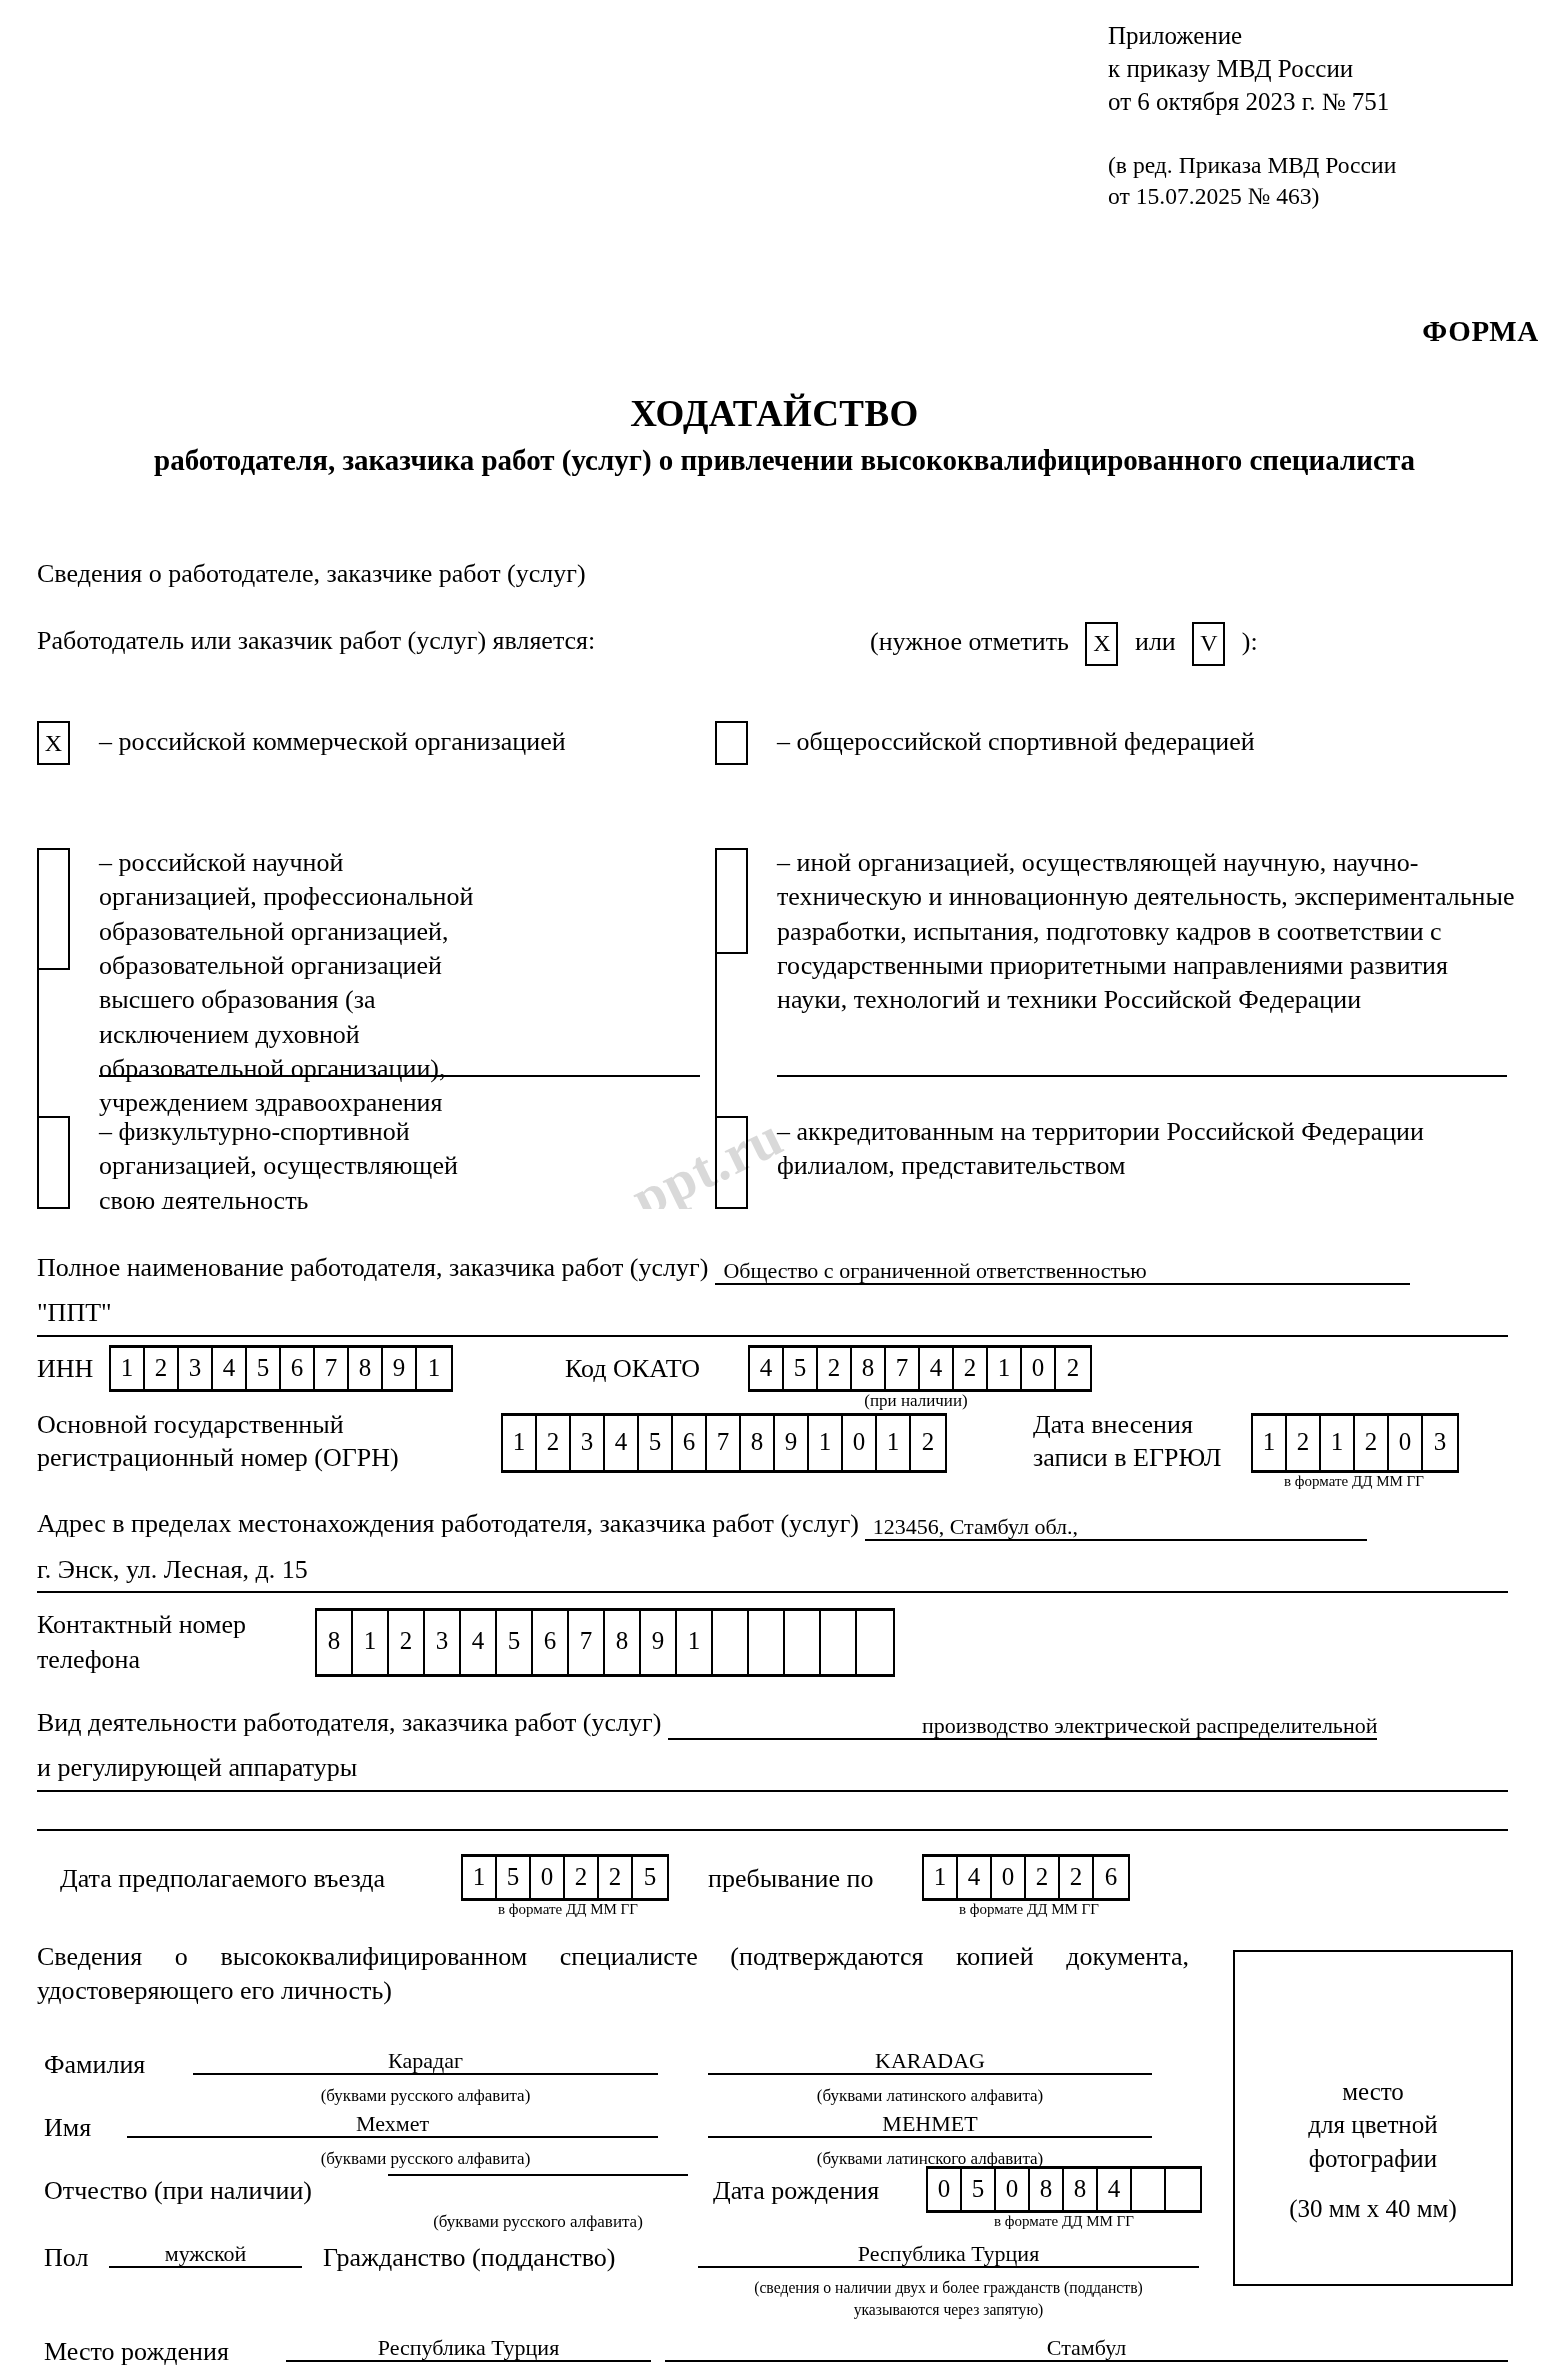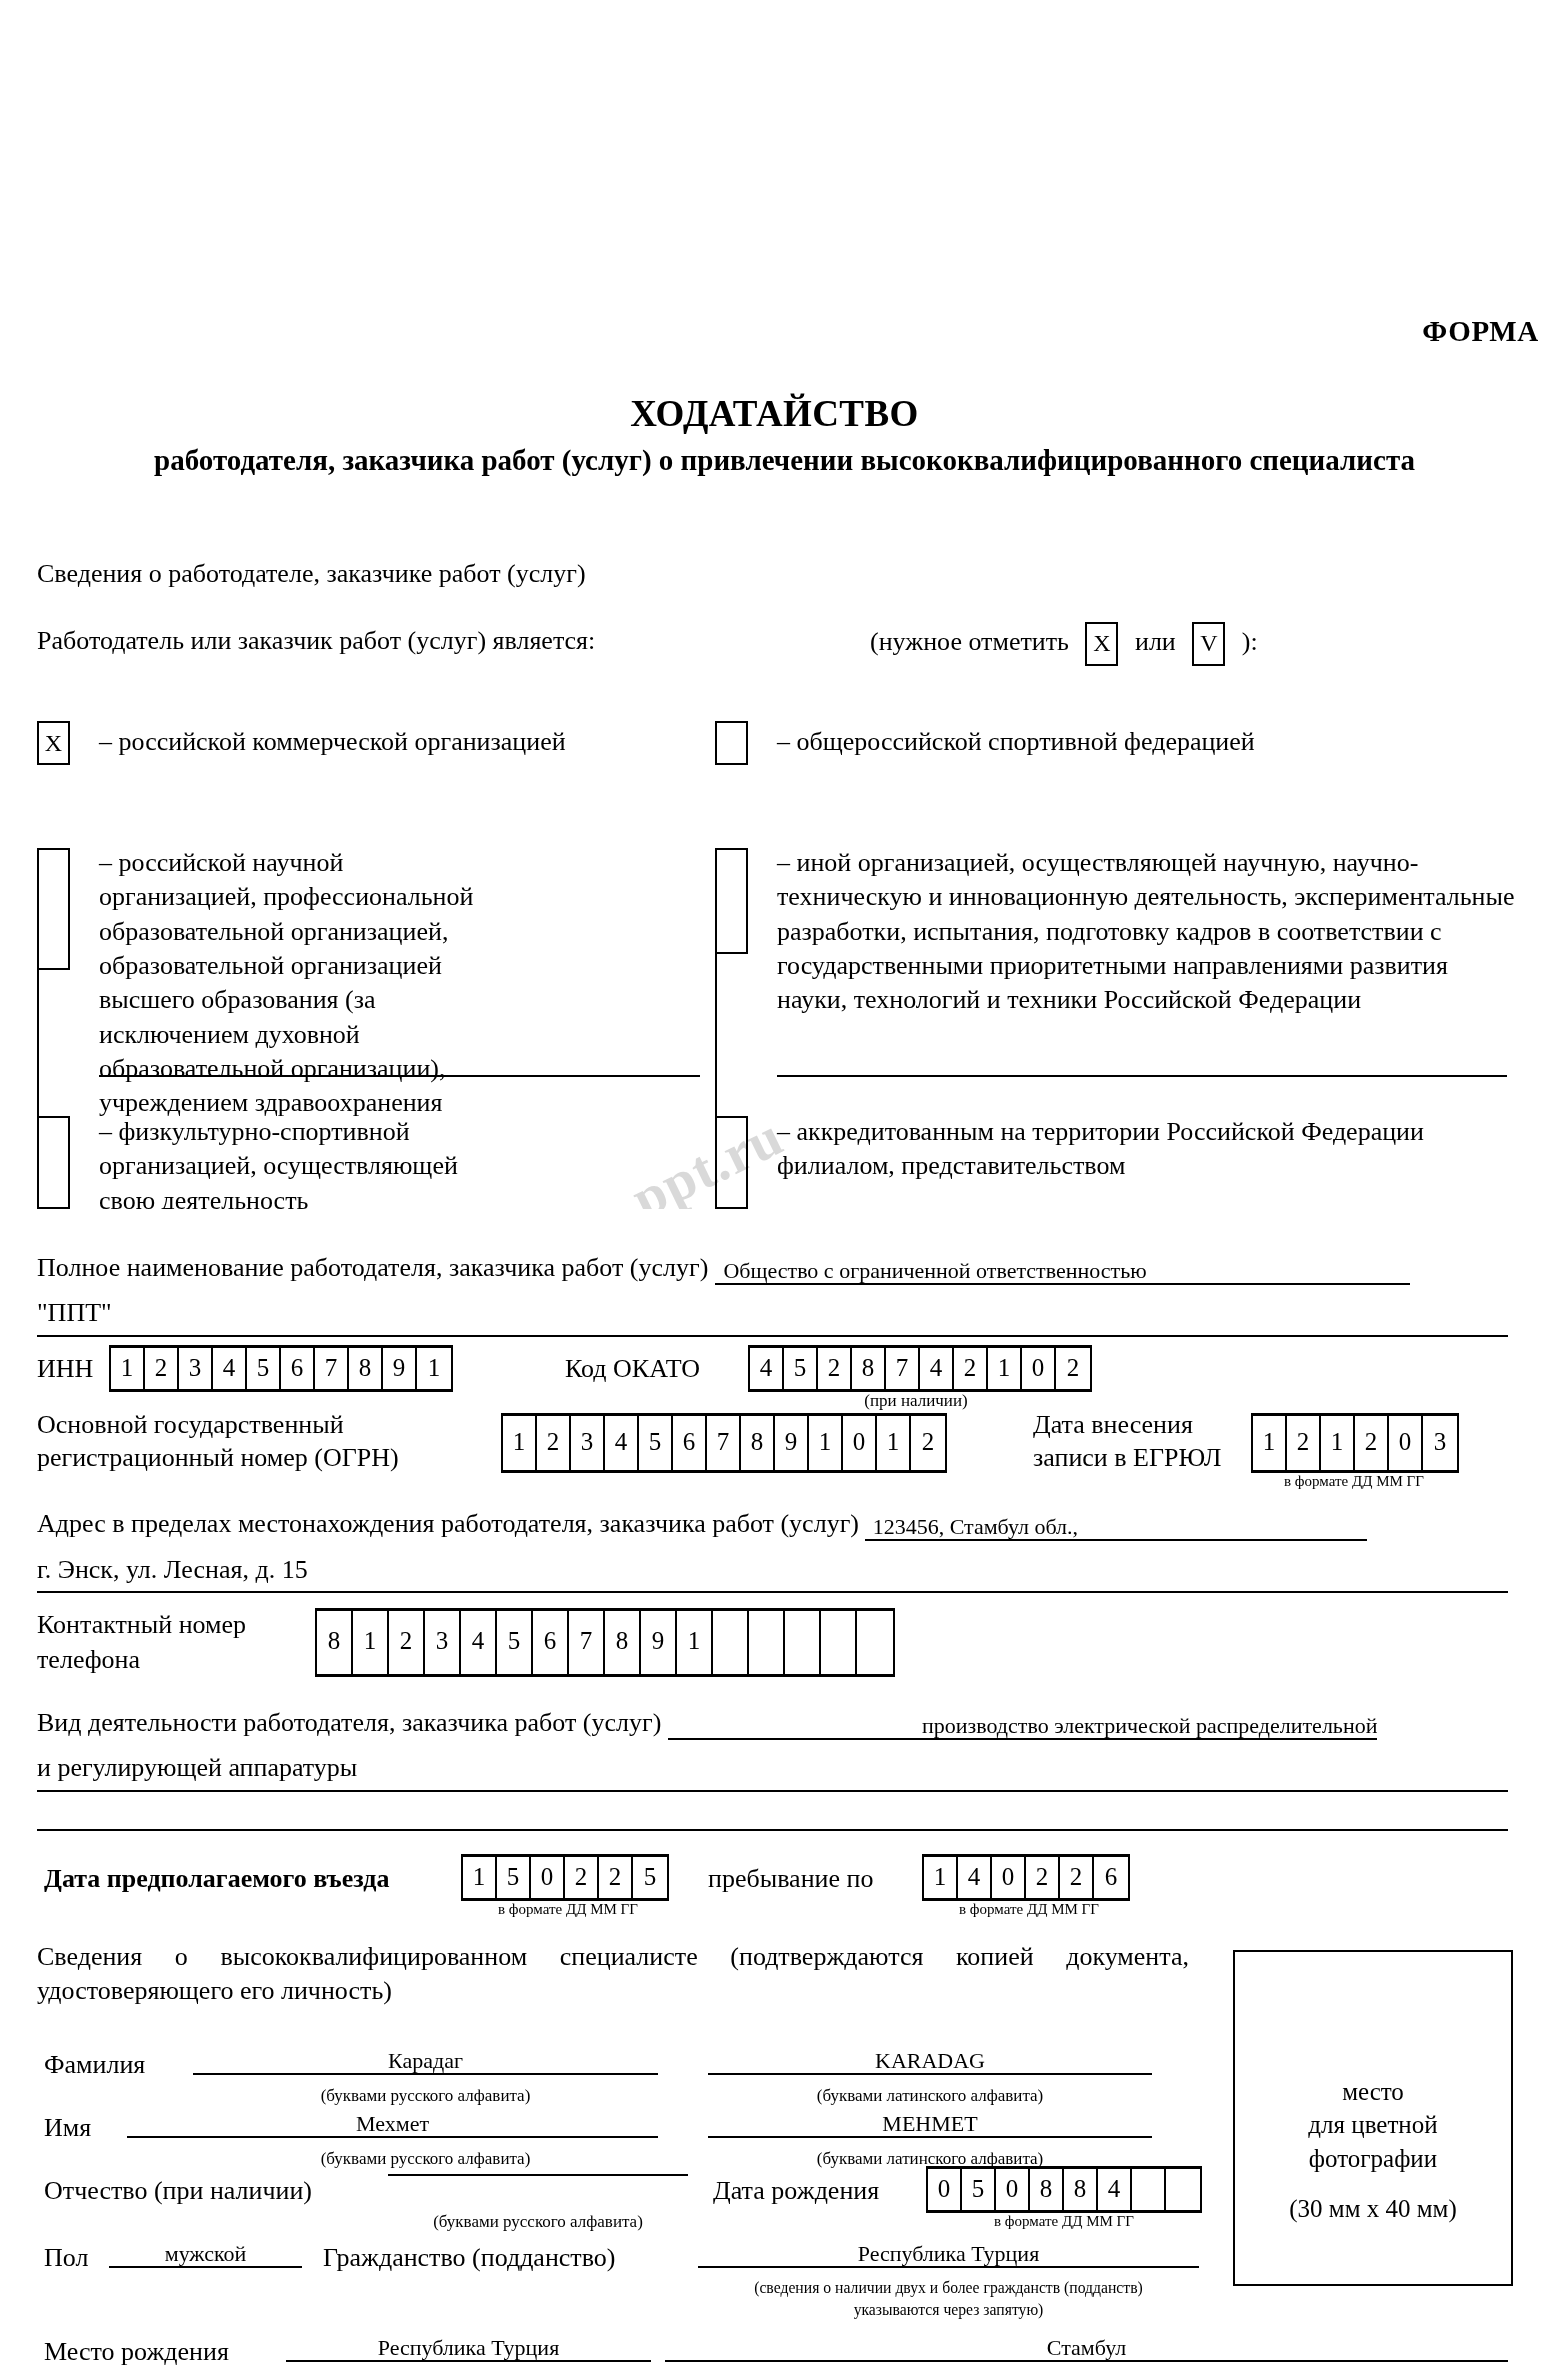--- a/index.html
+++ b/index.html
@@ -182,20 +182,29 @@
     line-height: 1.33;
   }
 </style>
 </head>
 <body>
 
 <div id="page">
 
   <div id="watermark">ppt.ru</div>
 
+  <div id="header-block" class="abs">
+    <div>Приложение</div>
+    <div>к приказу МВД России</div>
+    <div>от 6 октября 2023 г. № 751</div>
+    <div class="amend">
+      <div>(в ред. Приказа МВД России</div>
+      <div>от 15.07.2025 № 463)</div>
+    </div>
+  </div>
 
   <div id="forma" class="abs">ФОРМА</div>
 
   <div id="title-wrap" class="abs">
     <div id="title-main">ХОДАТАЙСТВО</div>
     <div id="title-sub">работодателя, заказчика работ (услуг) о привлечении высококвалифицированного специалиста</div>
   </div>
 
   <div class="abs body-txt" style="left:37px; top:557px;">Сведения о работодателе, заказчике работ (услуг)</div>
 
@@ -360,21 +369,21 @@
 
   <div class="abs body-txt" style="left:37px; top:1706px; white-space:nowrap;">
     <span>Вид деятельности работодателя, заказчика работ (услуг)</span>
     <span class="ul" style="width:701px; text-align:right; padding-left:8.6px;">производство электрической распределительной</span>
   </div>
   <div class="abs body-txt" style="left:37px; top:1751px;">и регулирующей аппаратуры</div>
   <div class="abs hr-full" style="left:37px; top:1790px; width:1471px;"></div>
 
   <div class="abs hr-full" style="left:37px; top:1829px; width:1471px;"></div>
 
-  <div class="abs body-txt" style="left:44px; top:1862px;font-weight:bold;">Дата предполагаемого въезда</div>
+  <div class="abs body-txt" style="left:60px; top:1862px;">Дата предполагаемого въезда</div>
   <div class="abs digits" style="left:461px; top:1854px;" id="entry-grid">
       <div class="cell">1</div>
       <div class="cell">5</div>
       <div class="cell">0</div>
       <div class="cell">2</div>
       <div class="cell">2</div>
       <div class="cell">5</div>
     </div>
   <div class="abs tiny-note" style="left:439px; top:1900px; width:258px;">в формате ДД ММ ГГ</div>
 

